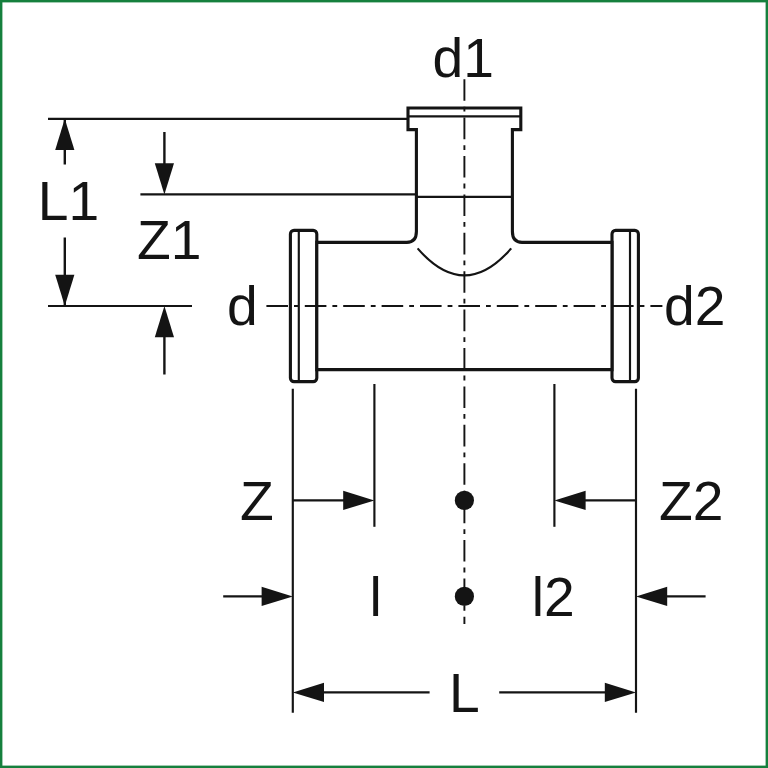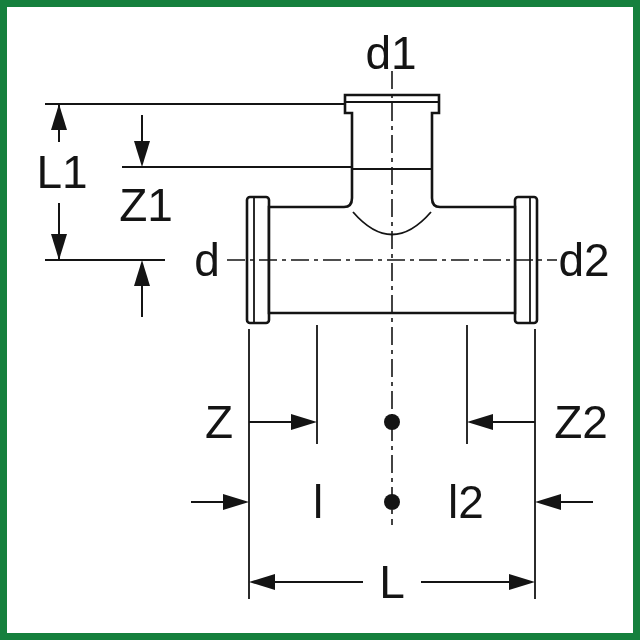--- a/index.html
+++ b/index.html
@@ -5,21 +5,21 @@
   html, body {
     margin: 0;
     padding: 0;
     background: #ffffff;
   }
   .canvas {
     position: relative;
     width: 640px;
     height: 640px;
     background: #ffffff;
-    border: 7px solid #15803d;
+    border: 2px solid #15803d;
     box-sizing: border-box;
     overflow: hidden;
   }
   svg { display: block; }
   text {
     font-family: "Liberation Sans", "DejaVu Sans", sans-serif;
     font-size: 46px;
     fill: #141414;
     text-anchor: middle;
   }

